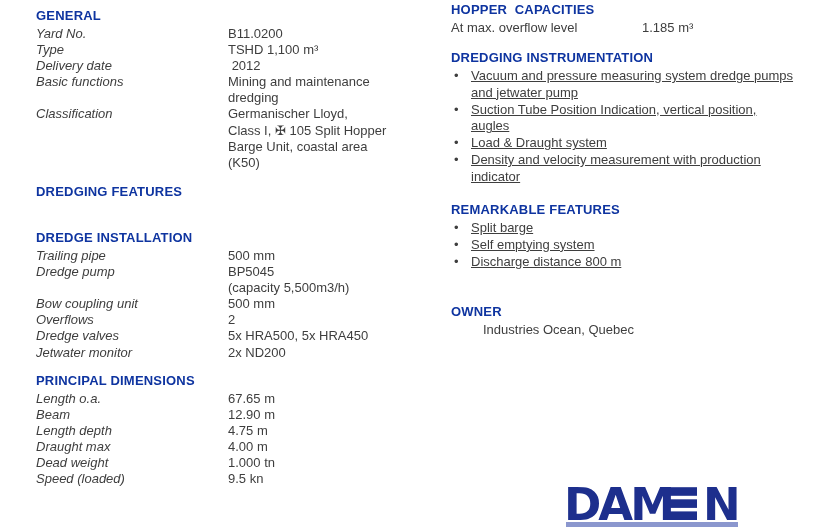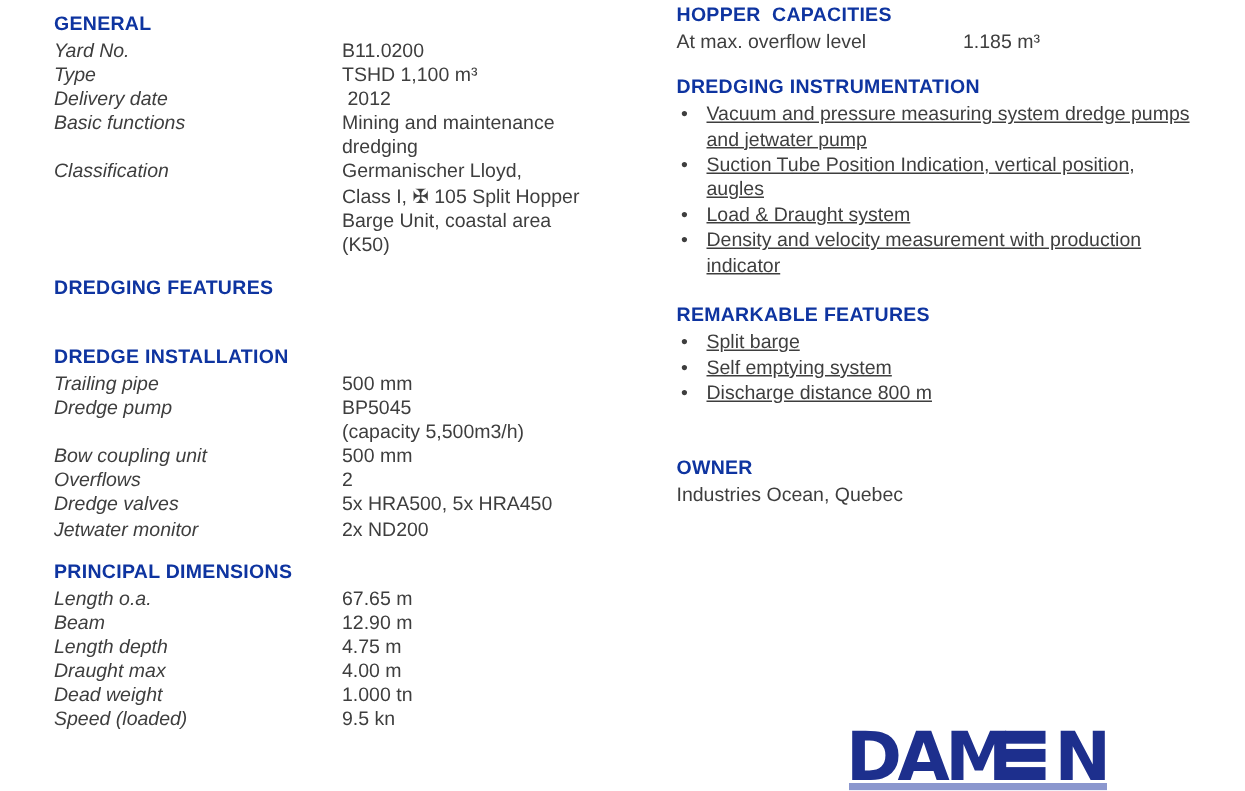--- a/index.html
+++ b/index.html
@@ -11,21 +11,21 @@
   .left-sec{left:36px;width:402px;}
   .right-sec{left:451px;width:372px;}
   .title{
     color:#0e34a0;font-weight:bold;line-height:16px;margin-bottom:2px;
     letter-spacing:.2px;white-space:pre-wrap;font-size:13px;
   }
   .row{display:flex;line-height:16.1px;}
   .left-sec .label{flex:0 0 192px;font-style:italic;}
   .right-sec .label{flex:0 0 191px;}
   .value{white-space:pre-wrap;}
-  .owner-text{line-height:16px;}
+  .owner-text{line-height:16px;margin-left:32px;}
   .bullets{margin-top:2px;}
   .bullet{display:flex;line-height:16.8px;}
   .dot{flex:0 0 17px;padding-left:3px;}
   .btext{white-space:pre-wrap;text-decoration:underline;}
   .logo-svg{position:absolute;left:564px;top:482px;}
   .logo-band{position:absolute;left:566px;top:522px;width:172px;height:5px;background:#8b97ce;}
 </style>
 </head>
 <body>
 

